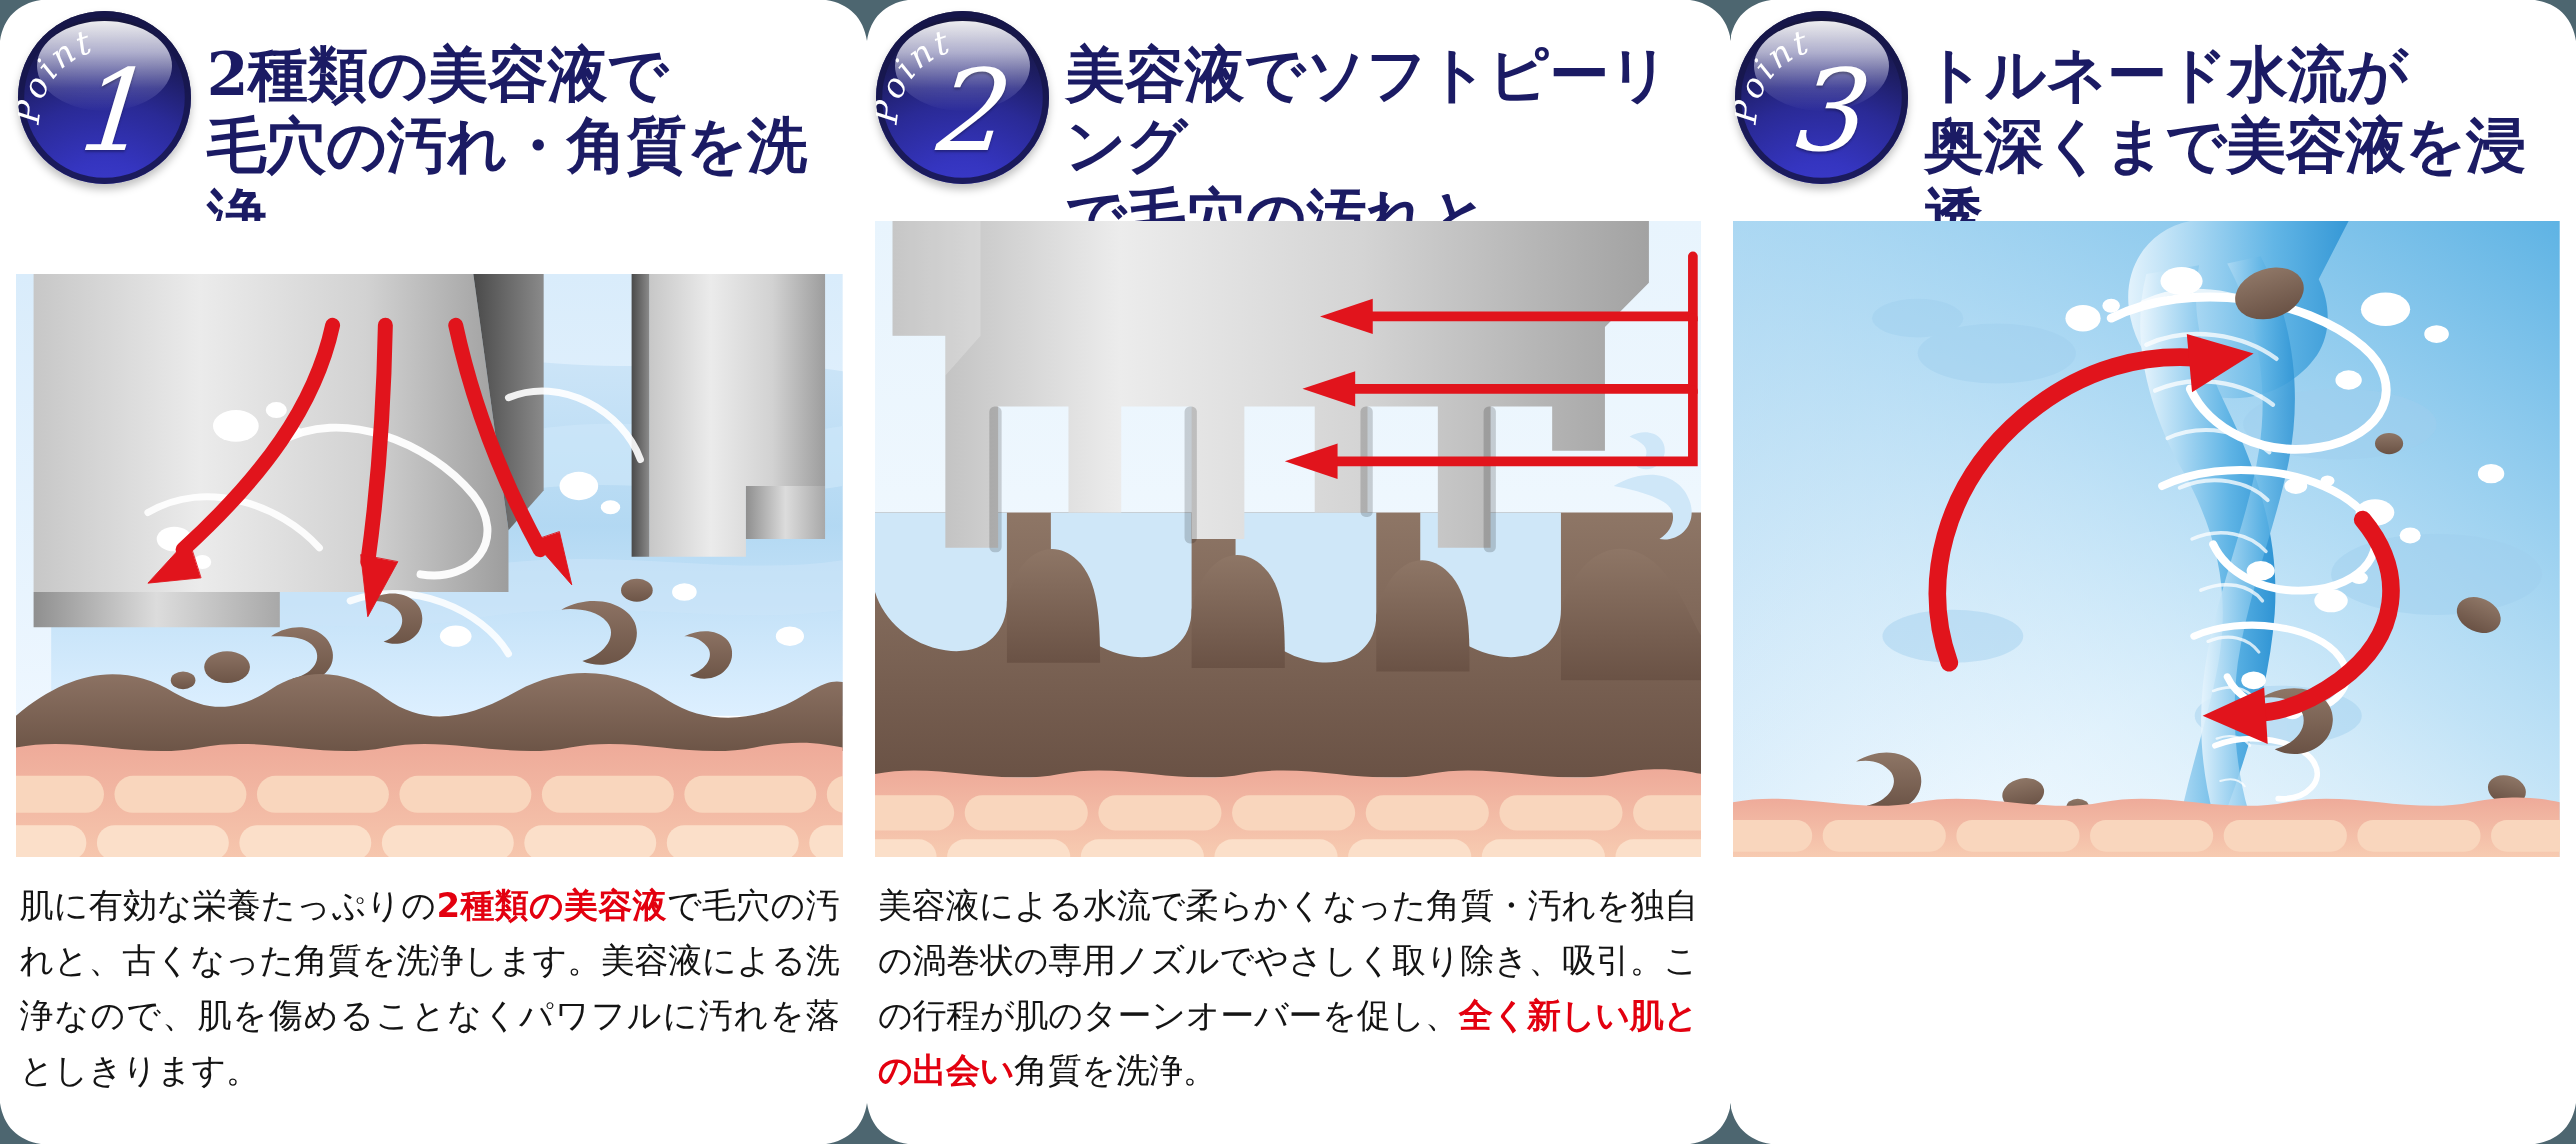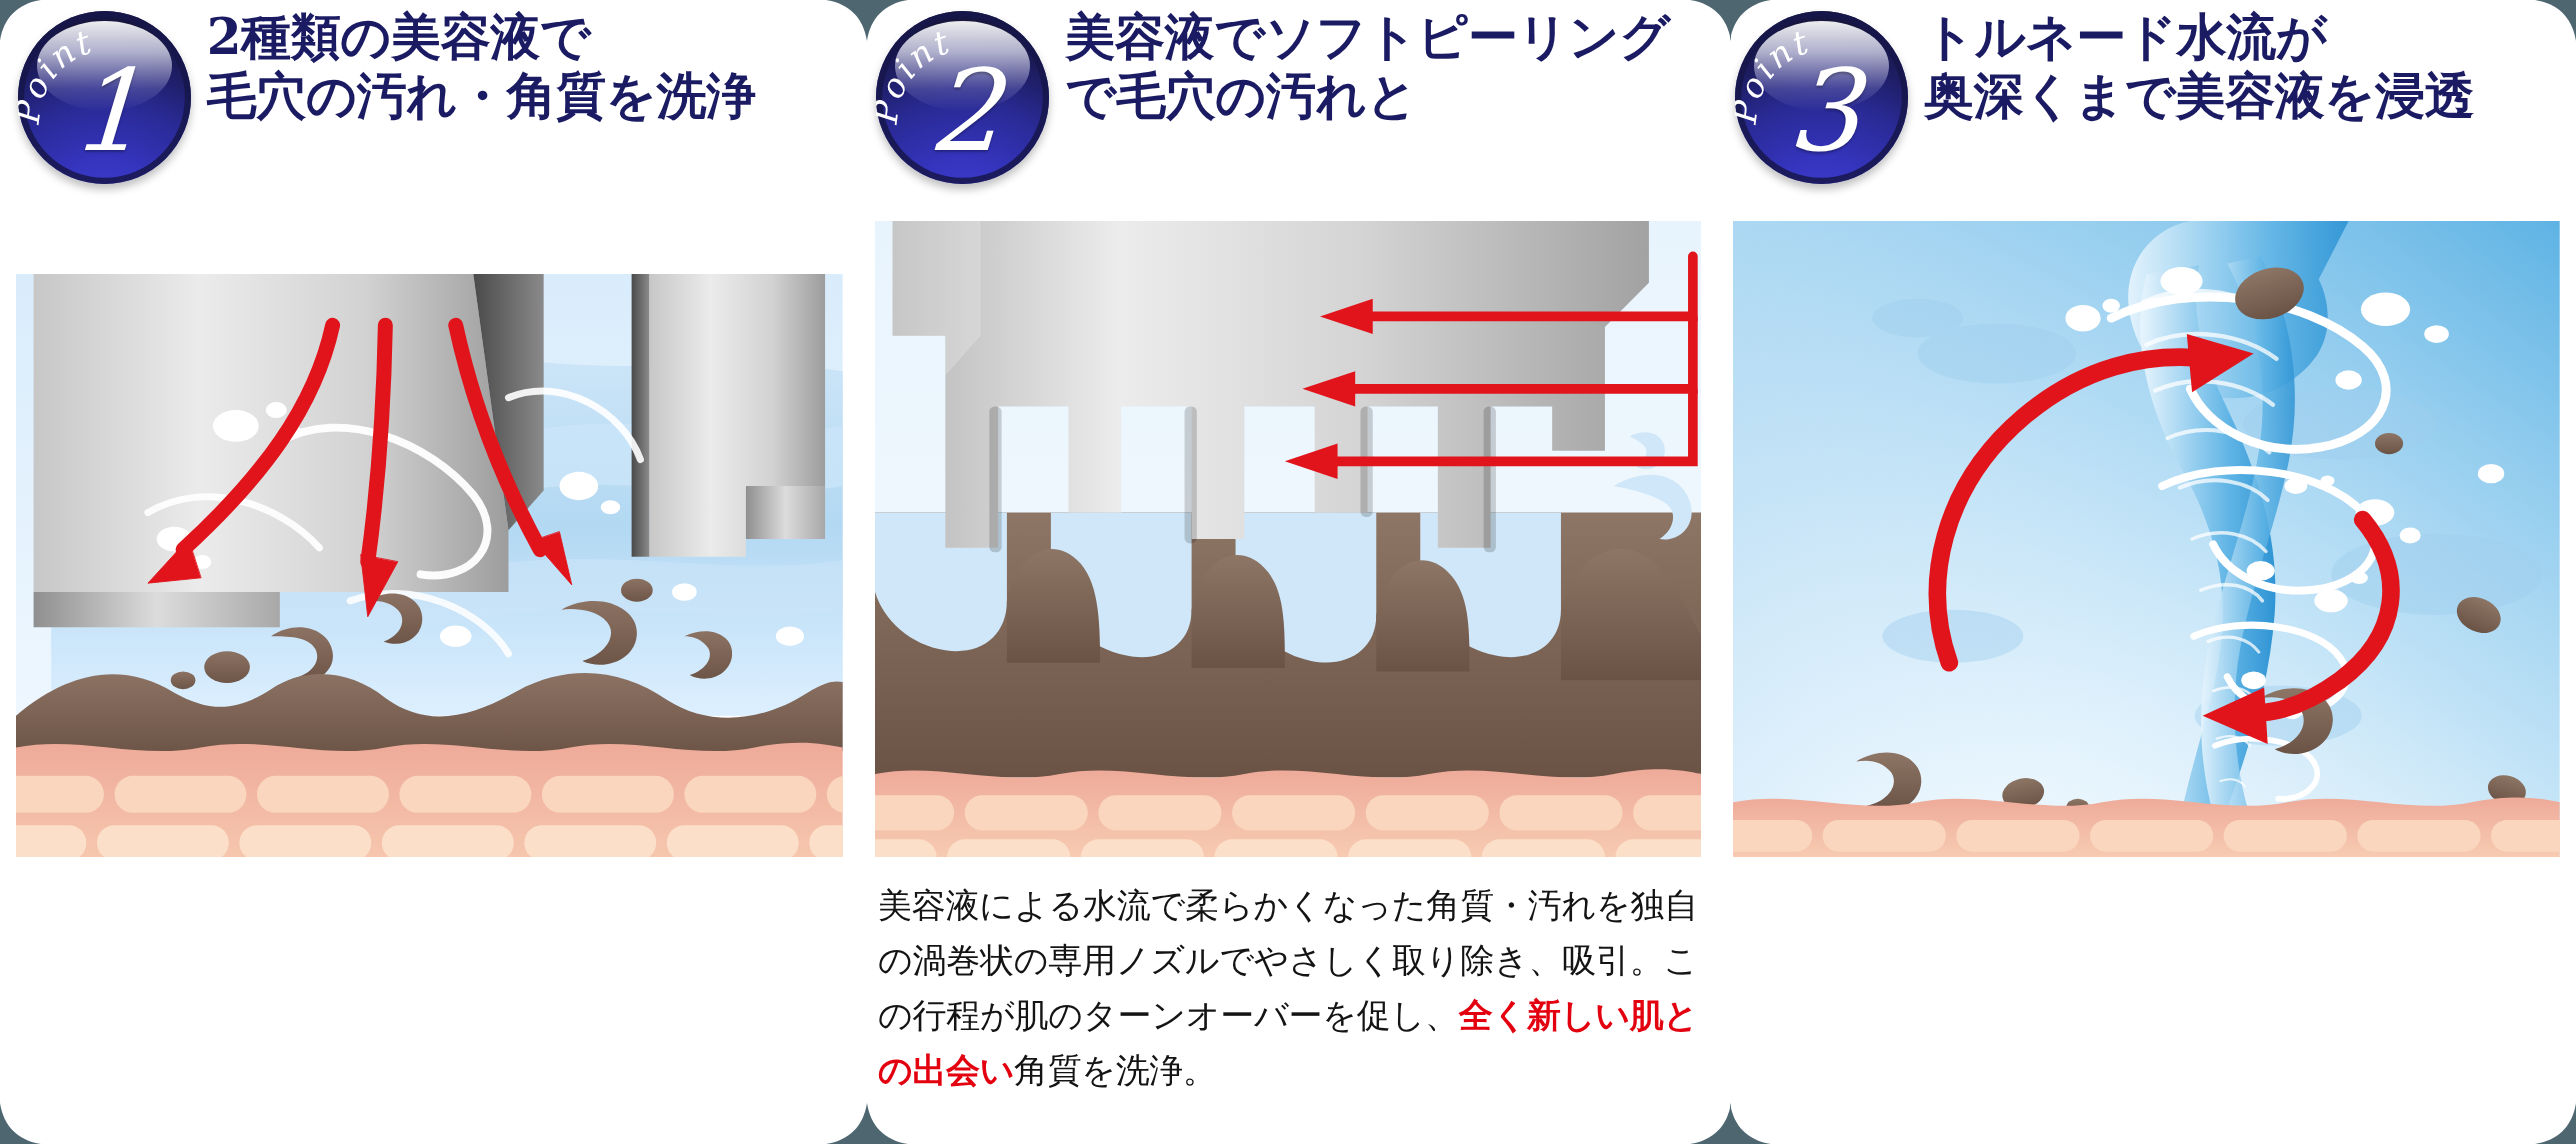--- a/index.html
+++ b/index.html
@@ -115,25 +115,25 @@
     font-weight: 400;
     font-size: 113px;
     line-height: 1;
     text-shadow: 0 1.8px 2.6px rgba(0,0,0,0.30);
     transform: translateX(12.4px) skewX(-6deg);
   }
 
   
   .headline {
     margin-left: 16px;
-    padding-top: 7px;
+    padding-top: 39px;
     color: #1b1b64;
     font-family: "DejaVu Serif", "Liberation Serif", serif;
     font-weight: 700;
-    font-size: 50px;
+    font-size: 60px;
     line-height: 1.18;
     letter-spacing: -0.4px;
     white-space: pre-line;
   }
 
   
   .illus {
     position: relative;
     margin: 0 16px;
     height: 636px;
@@ -283,20 +283,23 @@
             <path d="M360,118 C340,210 280,290 190,372" stroke-width="17" fill="none"></path>
             <path d="M196,360 L150,410 L210,404 Z"></path>
             <path d="M420,118 C418,220 412,300 400,386" stroke-width="17" fill="none"></path>
             <path d="M392,378 L400,448 L434,386 Z"></path>
             <path d="M500,118 C520,210 552,292 596,372" stroke-width="17" fill="none"></path>
             <path d="M588,362 L632,412 L618,352 Z"></path>
           </g>
         </svg>
       </div>
 
+      <div class="caption">
+        <span>肌に有効な栄養たっぷりの</span><span class="hl">2種類の美容液</span><span>で毛穴の汚れと、古くなった角質を洗浄します。美容液による洗浄なので、肌を傷めることなくパワフルに汚れを落としきります。</span>
+      </div>
 
     </div>
   </section>
 
   <section class="panel">
     <div class="panel-inner">
 
       <div class="head">
         <div class="badge">
           <div class="sphere"></div>

